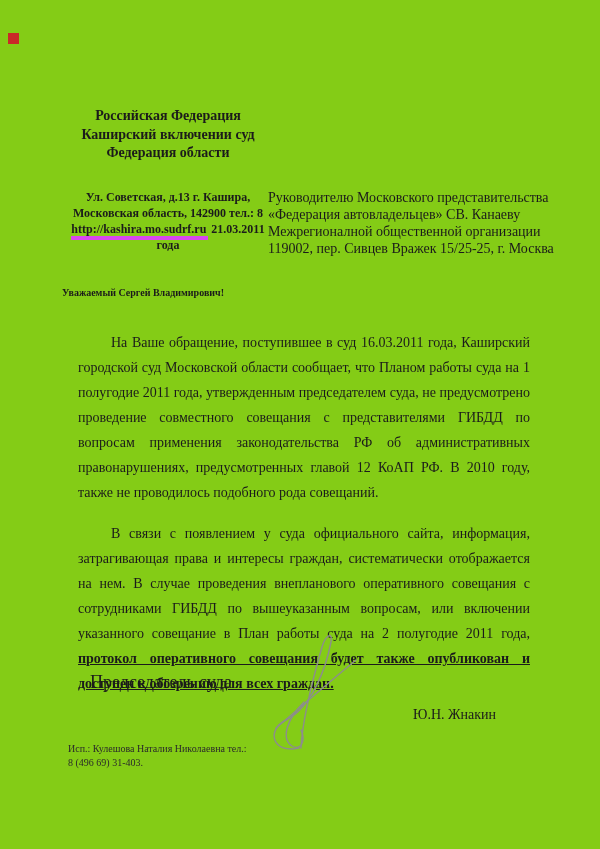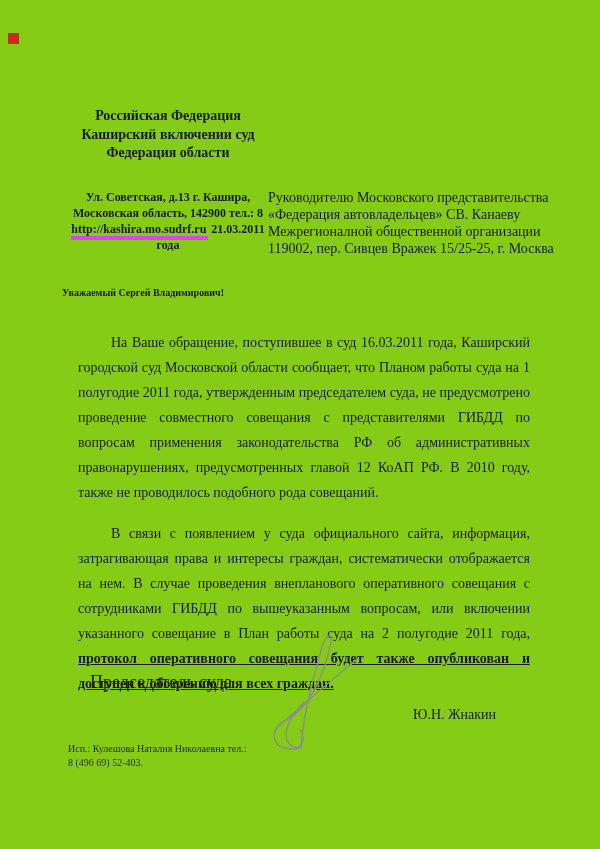--- a/index.html
+++ b/index.html
@@ -135,16 +135,16 @@
       <path d="M47 118 C20 124 14 100 34 90 C60 77 74 38 79 12 C81 2 74 4 70 17 C60 52 50 95 49 118"></path>
       <path d="M104 30 C82 48 52 74 24 98"></path>
       <path d="M52 72 C36 88 28 108 40 116 C49 121 54 111 49 100"></path>
     </g>
   </svg>
 
   <div class="sig-name">Ю.Н. Жнакин</div>
 
   <div class="executor-block">
     <div>Исп.: Кулешова Наталия Николаевна тел.:</div>
-    <div>8 (496 69) 52-403.</div>
+    <div>8 (496 69) 31-403.</div>
   </div>
 
 </div>
 
 </body></html>

